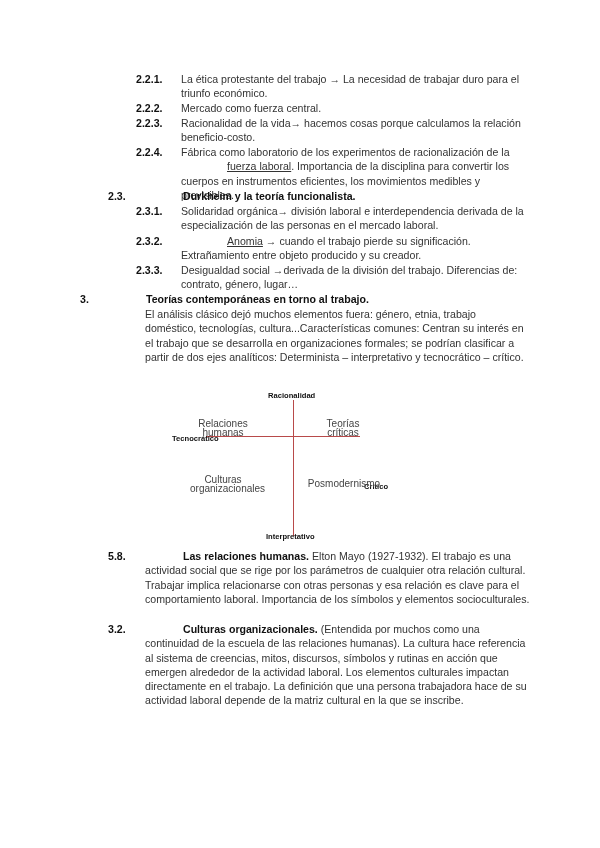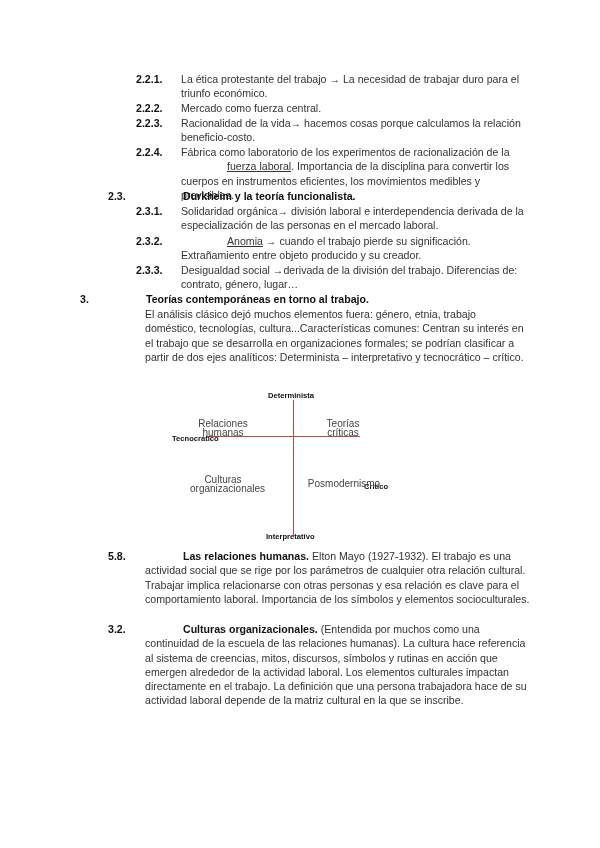--- a/index.html
+++ b/index.html
@@ -75,21 +75,21 @@
 
 <div class="item l1">
   <span class="num" style="top:292px">3.</span>
   <span class="txt bold" style="top:292px">Teorías contemporáneas en torno al trabajo.</span>
 </div>
 <div class="para" style="top:307px">El análisis clásico dejó muchos elementos fuera: género, etnia, trabajo doméstico, tecnologías, cultura...Características comunes: Centran su interés en el trabajo que se desarrolla en organizaciones formales; se podrían clasificar a partir de dos ejes analíticos: Determinista – interpretativo y tecnocrático – crítico.</div>
 
 <div class="diagram">
   <div class="vline" style="background: rgb(184, 74, 74);"></div>
   <div class="hline" style="background: rgb(184, 74, 74);"></div>
-  <span class="axis-lbl" style="left:108px; top:3px;">Determinista</span>
+  <span class="axis-lbl" style="left:108px; top:3px;">Racionalidad</span>
   <span class="axis-lbl" style="left:106px; top:144px;text-align:center;">Interpretativo</span>
   <span class="axis-lbl" style="left:12px; top:46px;">Tecnocrático</span>
   <span class="axis-lbl" style="left:204px; top:46px;margin-top:48px;">Crítico</span>
   <span class="lbl" style="left:38px; top:34px; width:50px;">Relaciones humanas</span>
   <span class="lbl" style="left:158px; top:34px; width:50px;">Teorías críticas</span>
   <span class="lbl" style="left:30px; top:90px; width:66px;">Culturas organizacionales</span>
   <span class="lbl" style="left:146px; top:94px; width:76px;">Posmodernismo</span>
 </div>
 
 <div class="item s3">

